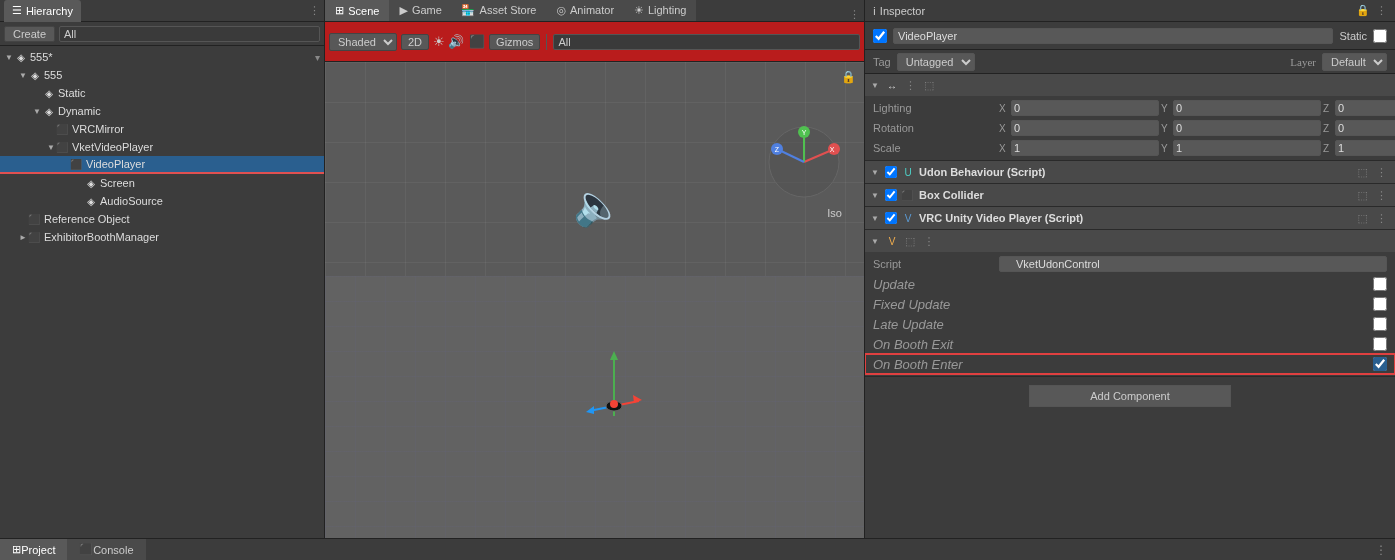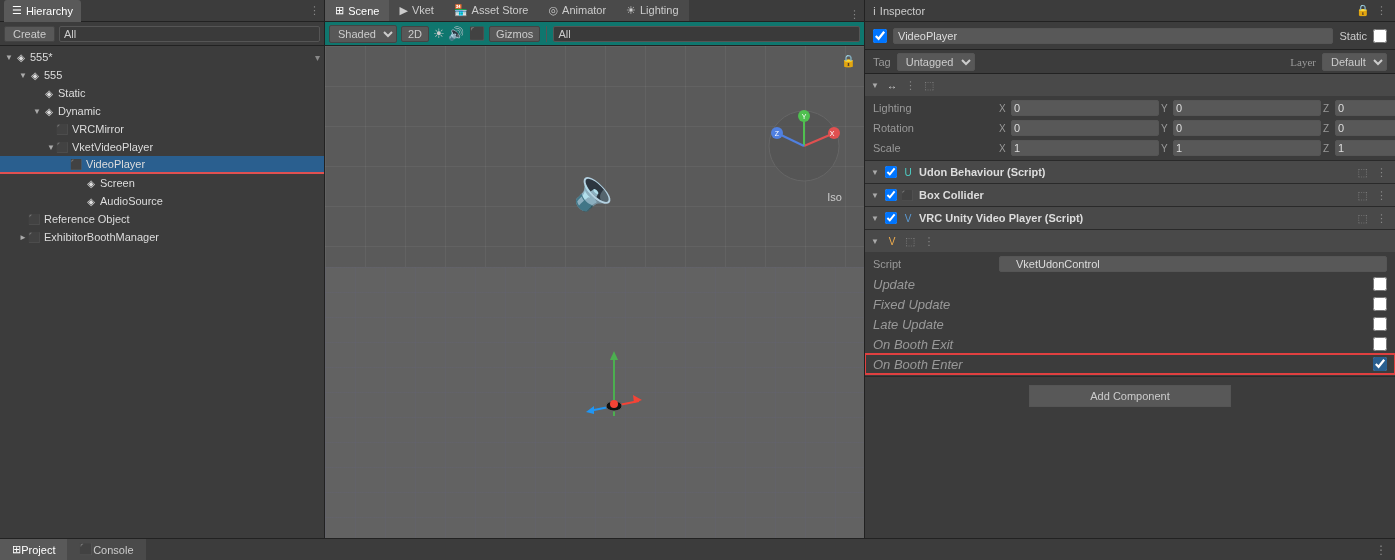--- a/index.html
+++ b/index.html
@@ -161,23 +161,23 @@
       background: #595959;
       color: #fff;
       border-top: 1px solid #666;
     }
 
     .scene-toolbar {
       display: flex;
       align-items: center;
       padding: 2px 4px;
       gap: 4px;
-      height: 24px;
+      height: 40px;
       border-bottom: 1px solid #222;
-      background: #0f766e;
+      background: #b91c1c;
     }
 
     .toolbar-dropdown {
       background: #585858;
       border: 1px solid #444;
       color: #ccc;
       padding: 1px 4px;
       font-size: 11px;
       border-radius: 2px;
       cursor: pointer;
@@ -641,21 +641,21 @@
   </div>
 
   <div class="scene-panel">
     <div class="scene-tabs">
       <div class="scene-tab active">
         <span>⊞</span>
         <span>Scene</span>
       </div>
       <div class="scene-tab">
         <span>▶</span>
-        <span>Vket</span>
+        <span>Game</span>
       </div>
       <div class="scene-tab">
         <span>🏪</span>
         <span>Asset Store</span>
       </div>
       <div class="scene-tab">
         <span>◎</span>
         <span>Animator</span>
       </div>
       <div class="scene-tab">

